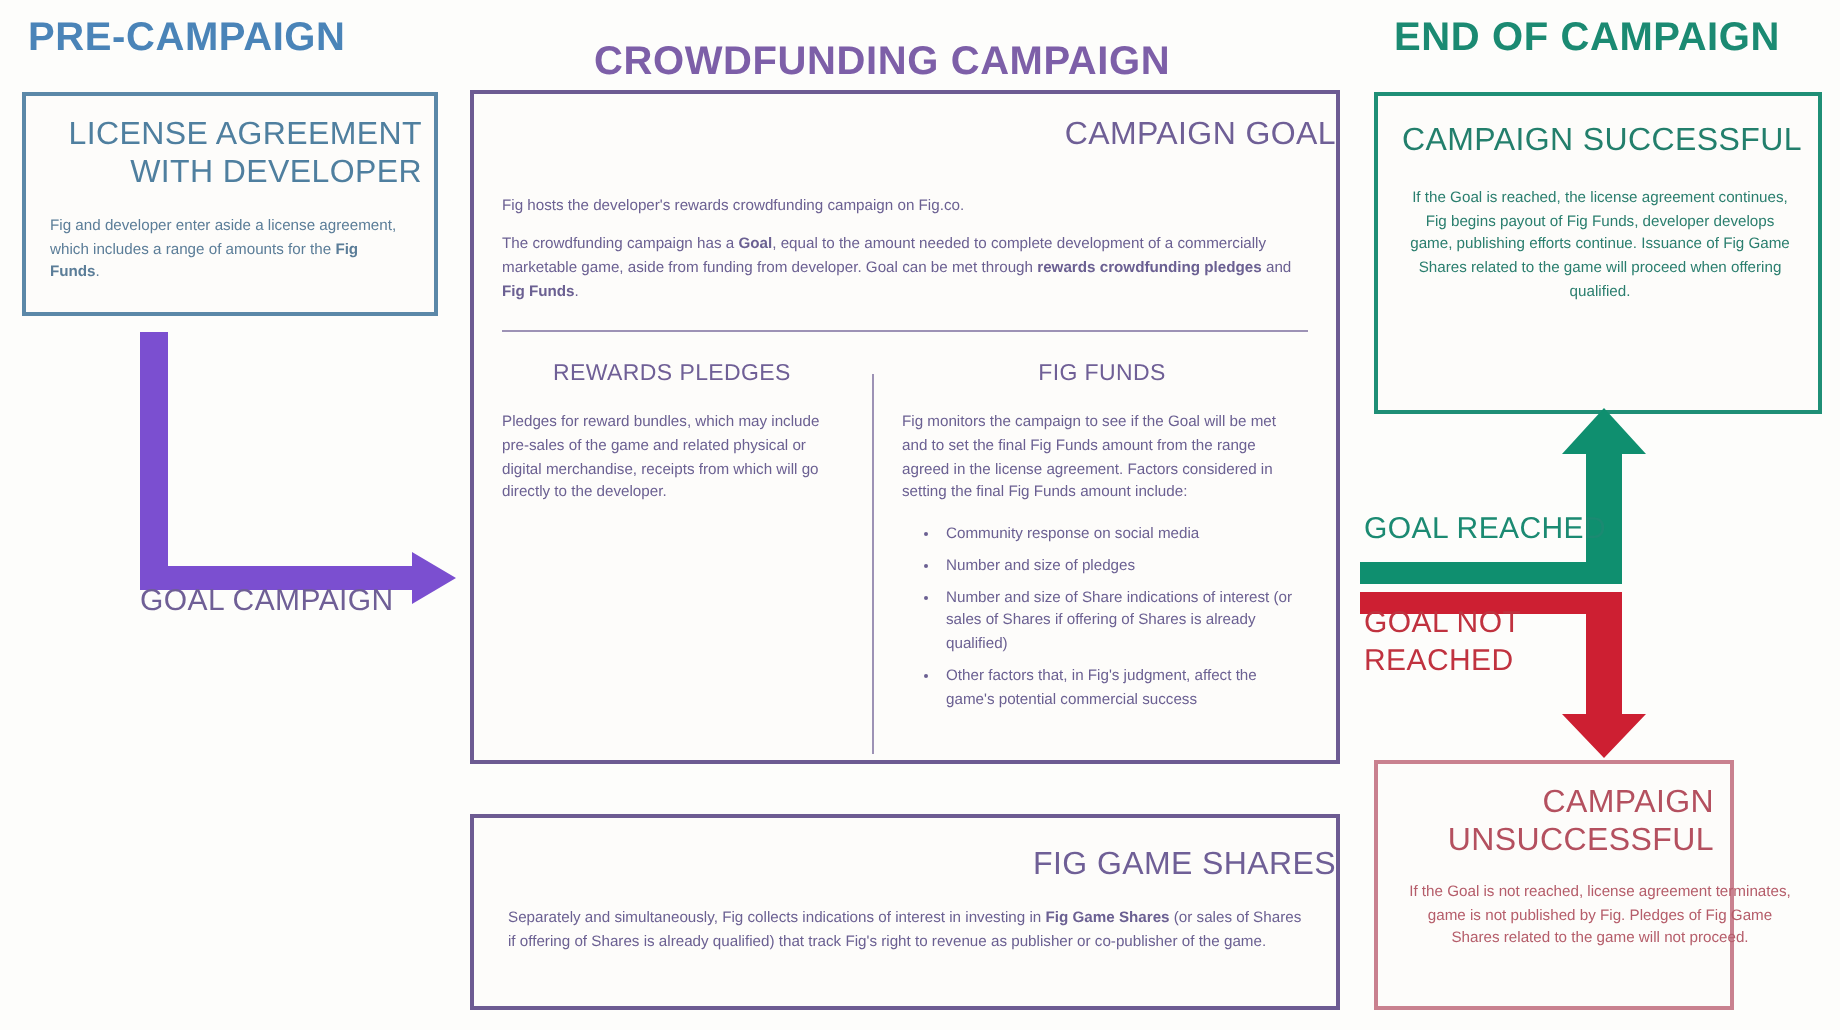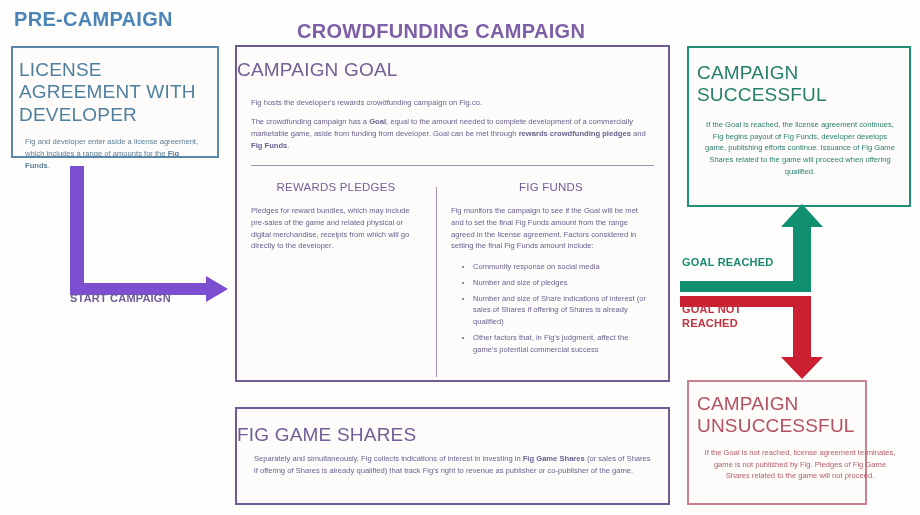--- a/index.html
+++ b/index.html
@@ -41,22 +41,22 @@
   .box.green  { border: 2px solid #1f8f76; }
   .box.red    { border: 2px solid #c9818f; }
 
   #box-license   { left: 11px;  top: 46px;  width: 208px; height: 112px; }
   #box-goal      { left: 235px; top: 45px;  width: 435px; height: 337px; }
   #box-shares    { left: 235px; top: 407px; width: 435px; height: 98px; }
   #box-success   { left: 687px; top: 46px;  width: 224px; height: 161px; }
   #box-unsuccess { left: 687px; top: 380px; width: 180px; height: 125px; }
 
   .box-head {
-    text-align: left;
-    font-size: 19px;
+    text-align: right;
+    font-size: 16px;
     line-height: 1.18;
     letter-spacing: 0.2px;
   }
   .blue   .box-head { color: #4f7f9f; }
   .purple .box-head { color: #6f5f96; }
   .green  .box-head { color: #237f6c; }
   .red    .box-head { color: #b4505f; }
 
   .body-txt {
     font-size: 7.6px;
@@ -113,22 +113,22 @@
   #shares-p { position: absolute; left: 17px; top: 44px; width: 400px; }
 
   #box-success .box-head { margin: 14px 8px 0 8px; }
   #box-success .body-txt { margin: 12px 0 0 13px; width: 196px; text-align: center; }
 
   #box-unsuccess .box-head { margin: 11px 8px 0 8px; }
   #box-unsuccess .body-txt { margin: 9px 0 0 13px; width: 196px; text-align: center; }
 
   .arrow-label {
     position: absolute;
-    font-size: 11px;
-    font-weight: bold;
+    font-size: 15px;
+    font-weight: normal;
     letter-spacing: 0.2px;
     line-height: 1.25;
     white-space: pre-line;
   }
   #label-start   { left: 70px;  top: 292px; color: #6f5f96; }
   #label-reached { left: 682px; top: 256px; color: #1b8a72; }
   #label-notreached { left: 682px; top: 303px; color: #c0323f; }
 
   svg.arrows {
     position: absolute;
@@ -137,20 +137,21 @@
     overflow: visible;
   }
 </style>
 </head>
 <body>
 
 <div class="stage">
 
   <div class="col-title" id="title-pre">PRE-CAMPAIGN</div>
   <div class="col-title" id="title-crowd">CROWDFUNDING CAMPAIGN</div>
+  <div class="col-title" id="title-end">END OF CAMPAIGN</div>
 
   <div class="box blue" id="box-license">
     <div class="box-head">LICENSE AGREEMENT WITH DEVELOPER</div>
     <div class="body-txt"><span>Fig and developer enter aside a license agreement, which includes a range of amounts for the </span><b>Fig Funds</b><span>.</span></div>
   </div>
 
   <div class="box purple" id="box-goal">
     <div class="box-head">CAMPAIGN GOAL</div>
 
     <div class="body-txt" id="goal-p1">Fig hosts the developer's rewards crowdfunding campaign on Fig.co.</div>
@@ -200,18 +201,18 @@
 
     <g>
       <path d="M 680 281 L 793 281 L 793 227 L 781 227 L 802 204 L 823 227 L 811 227 L 811 292 L 680 292 Z" fill="#0f8f6f"></path>
     </g>
 
     <g>
       <path d="M 680 296 L 811 296 L 811 357 L 823 357 L 802 379 L 781 357 L 793 357 L 793 307 L 680 307 Z" fill="#cd1f32"></path>
     </g>
   </svg>
 
-  <div class="arrow-label" id="label-start">START CAMPAIGN</div>
+  <div class="arrow-label" id="label-start">GOAL CAMPAIGN</div>
   <div class="arrow-label" id="label-reached">GOAL REACHED</div>
   <div class="arrow-label" id="label-notreached">GOAL NOT
 REACHED</div>
 
 </div>
 
 </body></html>

